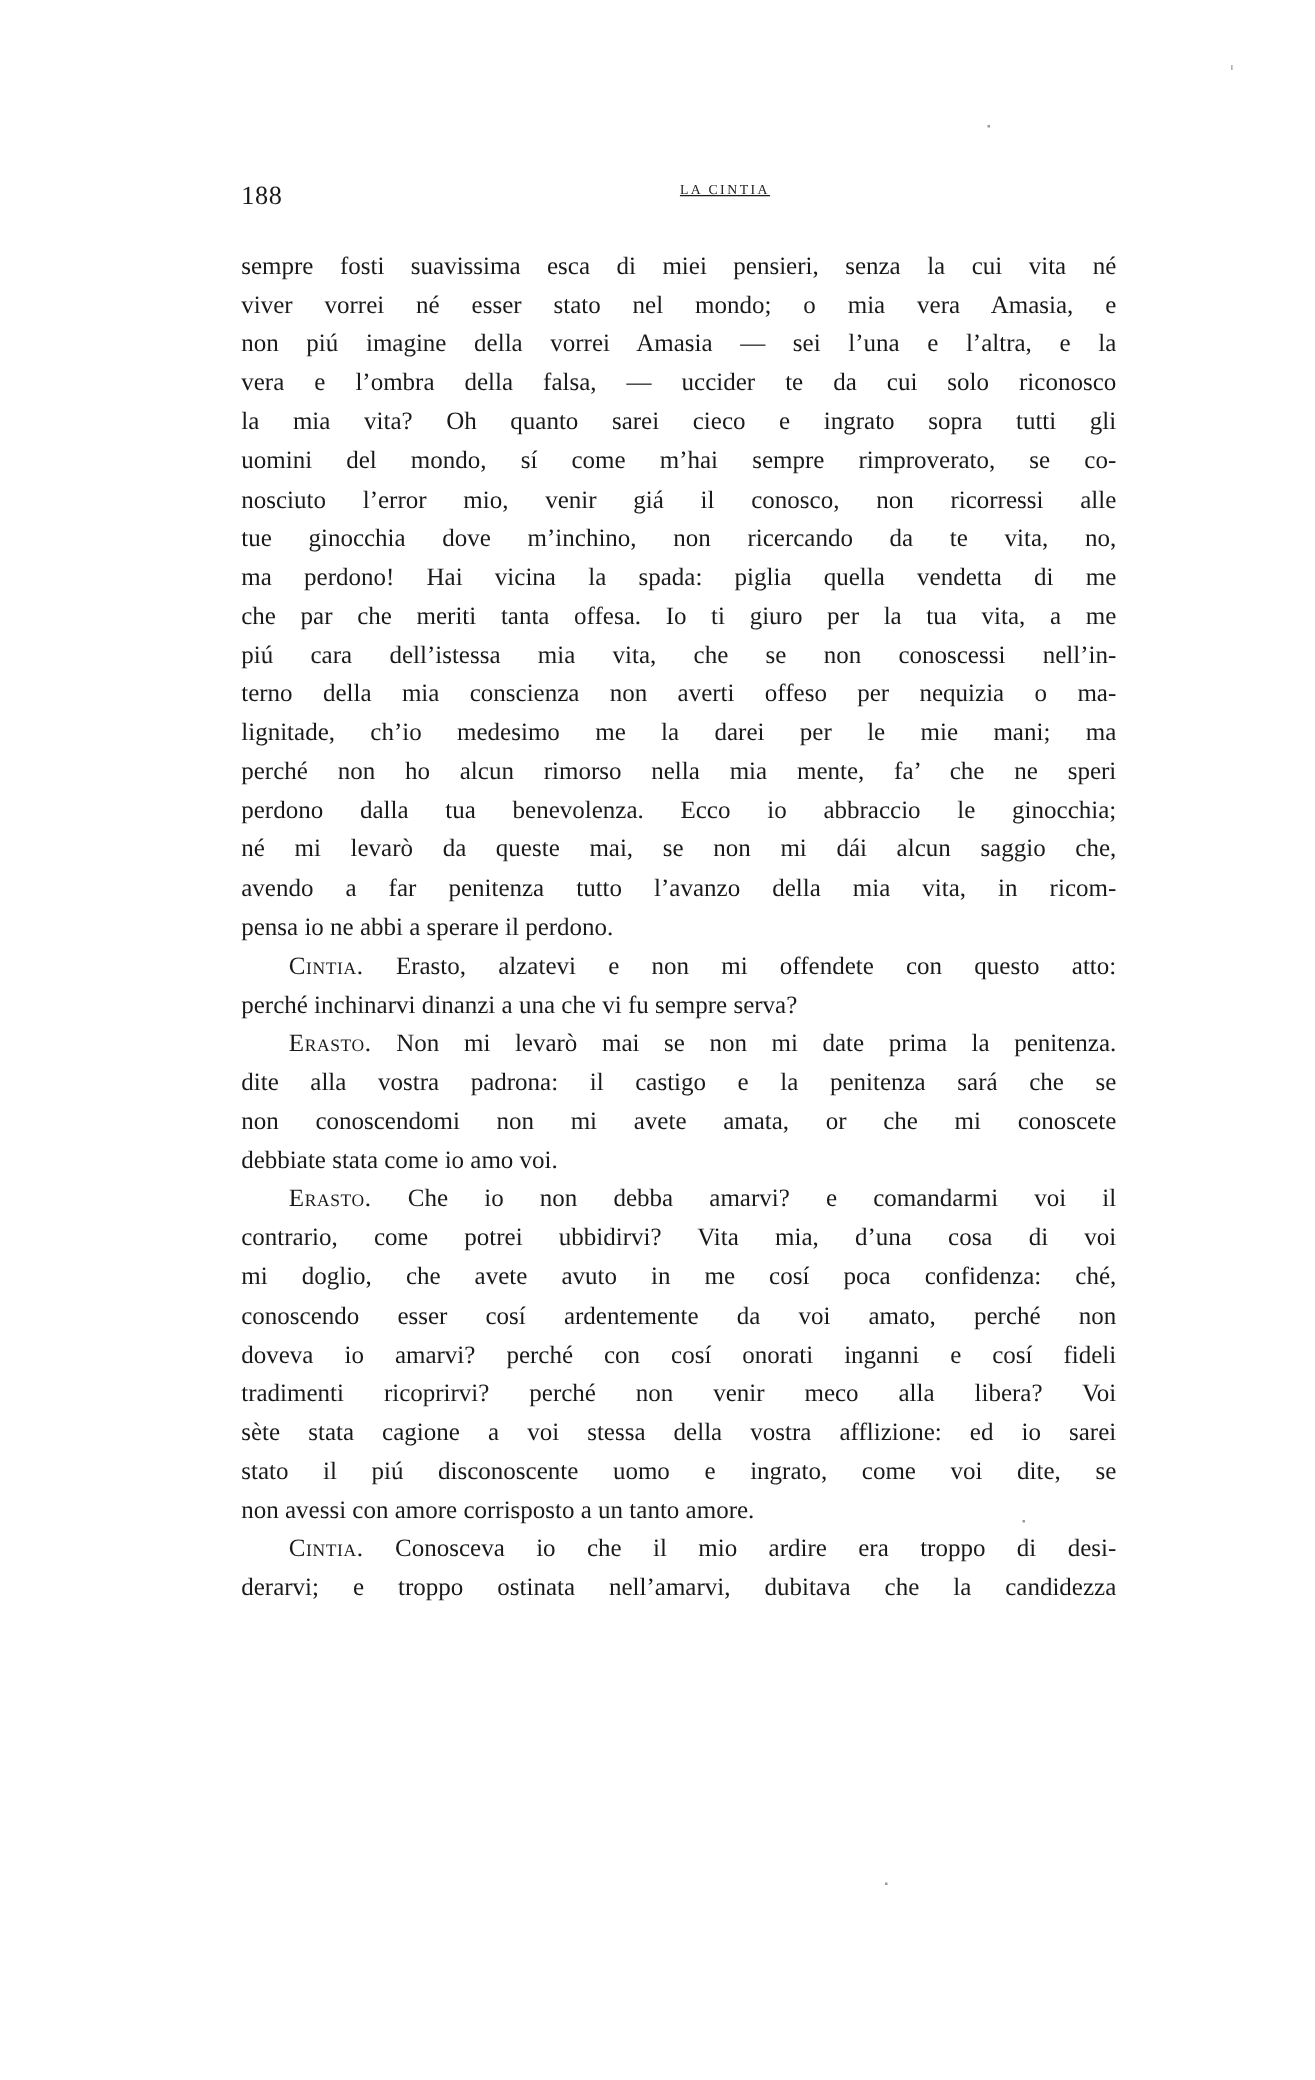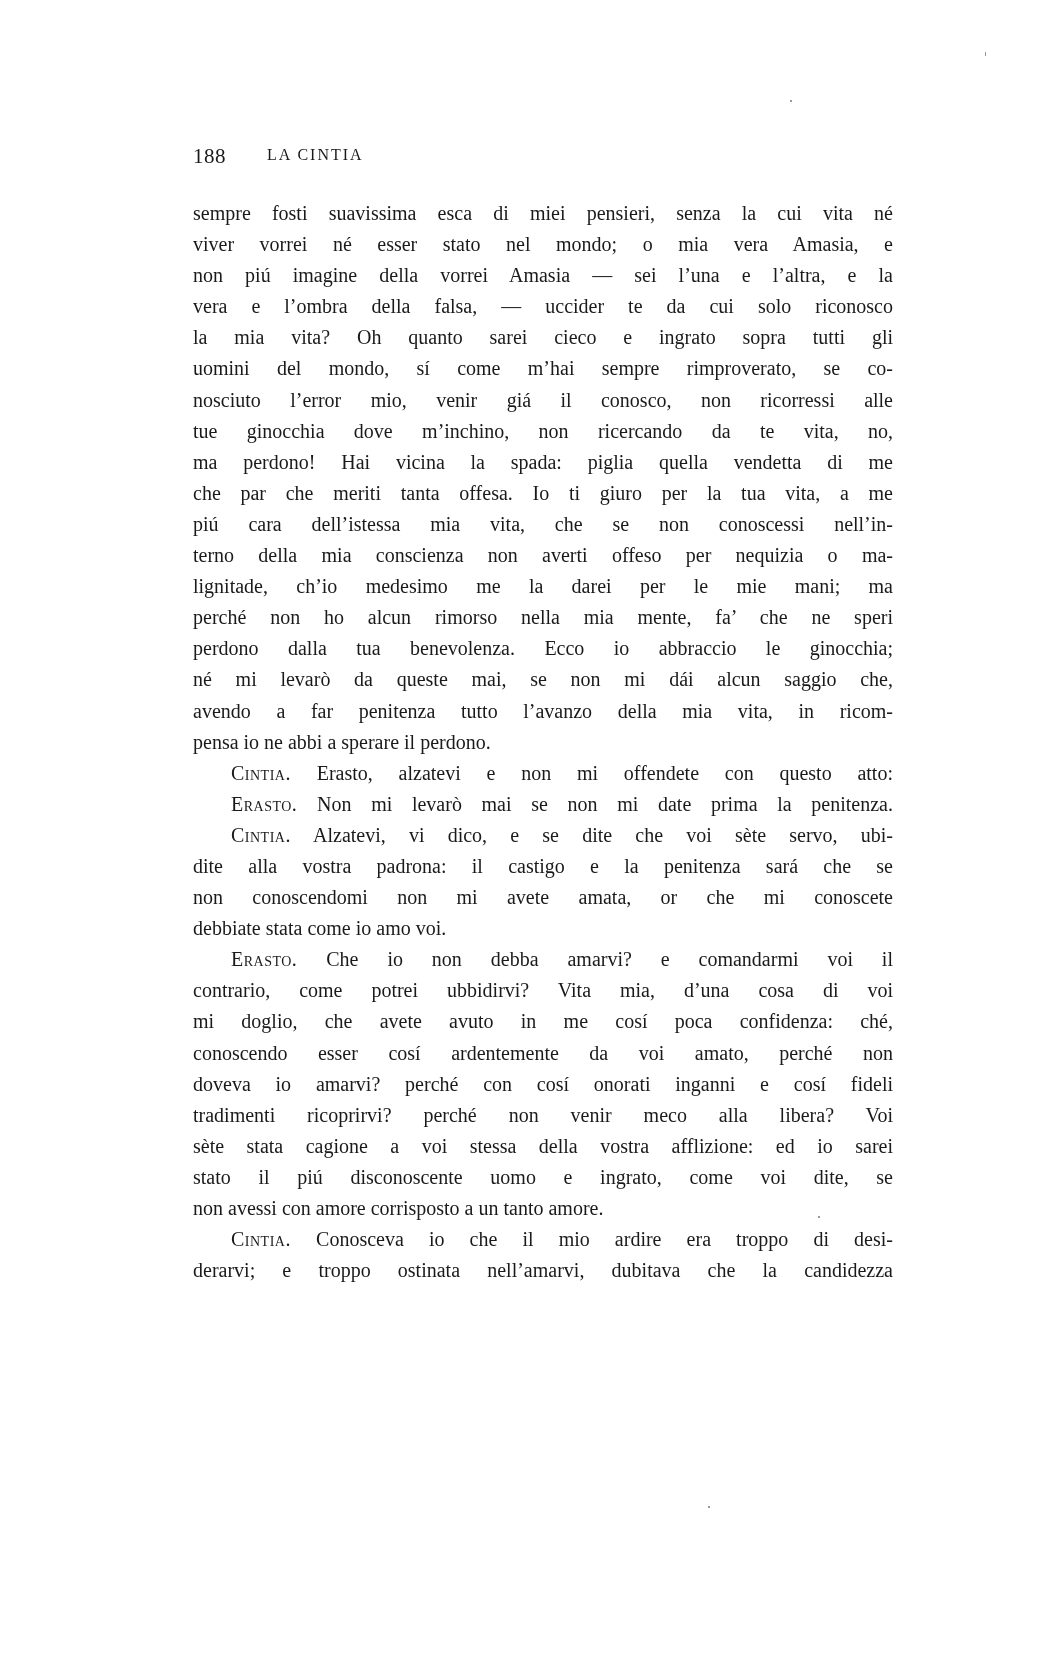--- a/index.html
+++ b/index.html
@@ -9,22 +9,22 @@
       background: #ffffff; color: #1a1a1a;
       font-family: "Liberation Serif", "DejaVu Serif", serif;
     }
     .header {
       position: absolute; left: 193px; top: 142px; width: 700px; height: 30px;
     }
     .page-number {
       position: absolute; left: 0; top: 2px; font-size: 21px; letter-spacing: 0.5px;
     }
     .running-title {
-      position: absolute; left: 0; right: 0; top: 4px; 
-      font-size: 16px; letter-spacing: 2px; padding-left: 74px;
+      position: absolute; left: 0; right: 0; top: 4px; text-align: center;
+      font-size: 11px; letter-spacing: 2px; padding-left: 74px; text-decoration: underline;
     }
     .body-text {
       position: absolute; left: 193px; top: 198px; width: 700px;
       font-size: 20px; line-height: 31.1px;
     }
     .line {
       display: block; height: 31.1px; white-space: nowrap;
       text-align: justify; text-align-last: justify;
     }
     .line.last { text-align-last: left; }
@@ -57,22 +57,22 @@
       <span class="line"><span class="speech-text">che par che meriti tanta offesa. Io ti giuro per la tua vita, a me</span></span>
       <span class="line"><span class="speech-text">piú cara dell’istessa mia vita, che se non conoscessi nell’in-</span></span>
       <span class="line"><span class="speech-text">terno della mia conscienza non averti offeso per nequizia o ma-</span></span>
       <span class="line"><span class="speech-text">lignitade, ch’io medesimo me la darei per le mie mani; ma</span></span>
       <span class="line"><span class="speech-text">perché non ho alcun rimorso nella mia mente, fa’ che ne speri</span></span>
       <span class="line"><span class="speech-text">perdono dalla tua benevolenza. Ecco io abbraccio le ginocchia;</span></span>
       <span class="line"><span class="speech-text">né mi levarò da queste mai, se non mi dái alcun saggio che,</span></span>
       <span class="line"><span class="speech-text">avendo a far penitenza tutto l’avanzo della mia vita, in ricom-</span></span>
       <span class="line last"><span class="speech-text">pensa io ne abbi a sperare il perdono.</span></span>
       <span class="line indent"><span class="speaker">Cintia.</span><span class="speech-text"> Erasto, alzatevi e non mi offendete con questo atto:</span></span>
+      <span class="line last"><span class="speech-text">perché inchinarvi dinanzi a una che vi fu sempre serva?</span></span>
       <span class="line indent"><span class="speaker">Erasto.</span><span class="speech-text"> Non mi levarò mai se non mi date prima la penitenza.</span></span>
-      <span class="line indent"><span class="speaker">Cintia.</span><span class="speech-text"> Alzatevi, vi dico, e se dite che voi sète servo, ubi-</span></span>
       <span class="line"><span class="speech-text">dite alla vostra padrona: il castigo e la penitenza sará che se</span></span>
       <span class="line"><span class="speech-text">non conoscendomi non mi avete amata, or che mi conoscete</span></span>
       <span class="line last"><span class="speech-text">debbiate stata come io amo voi.</span></span>
       <span class="line indent"><span class="speaker">Erasto.</span><span class="speech-text"> Che io non debba amarvi? e comandarmi voi il</span></span>
       <span class="line"><span class="speech-text">contrario, come potrei ubbidirvi? Vita mia, d’una cosa di voi</span></span>
       <span class="line"><span class="speech-text">mi doglio, che avete avuto in me cosí poca confidenza: ché,</span></span>
       <span class="line"><span class="speech-text">conoscendo esser cosí ardentemente da voi amato, perché non</span></span>
       <span class="line"><span class="speech-text">doveva io amarvi? perché con cosí onorati inganni e cosí fideli</span></span>
       <span class="line"><span class="speech-text">tradimenti ricoprirvi? perché non venir meco alla libera? Voi</span></span>
       <span class="line"><span class="speech-text">sète stata cagione a voi stessa della vostra afflizione: ed io sarei</span></span>

